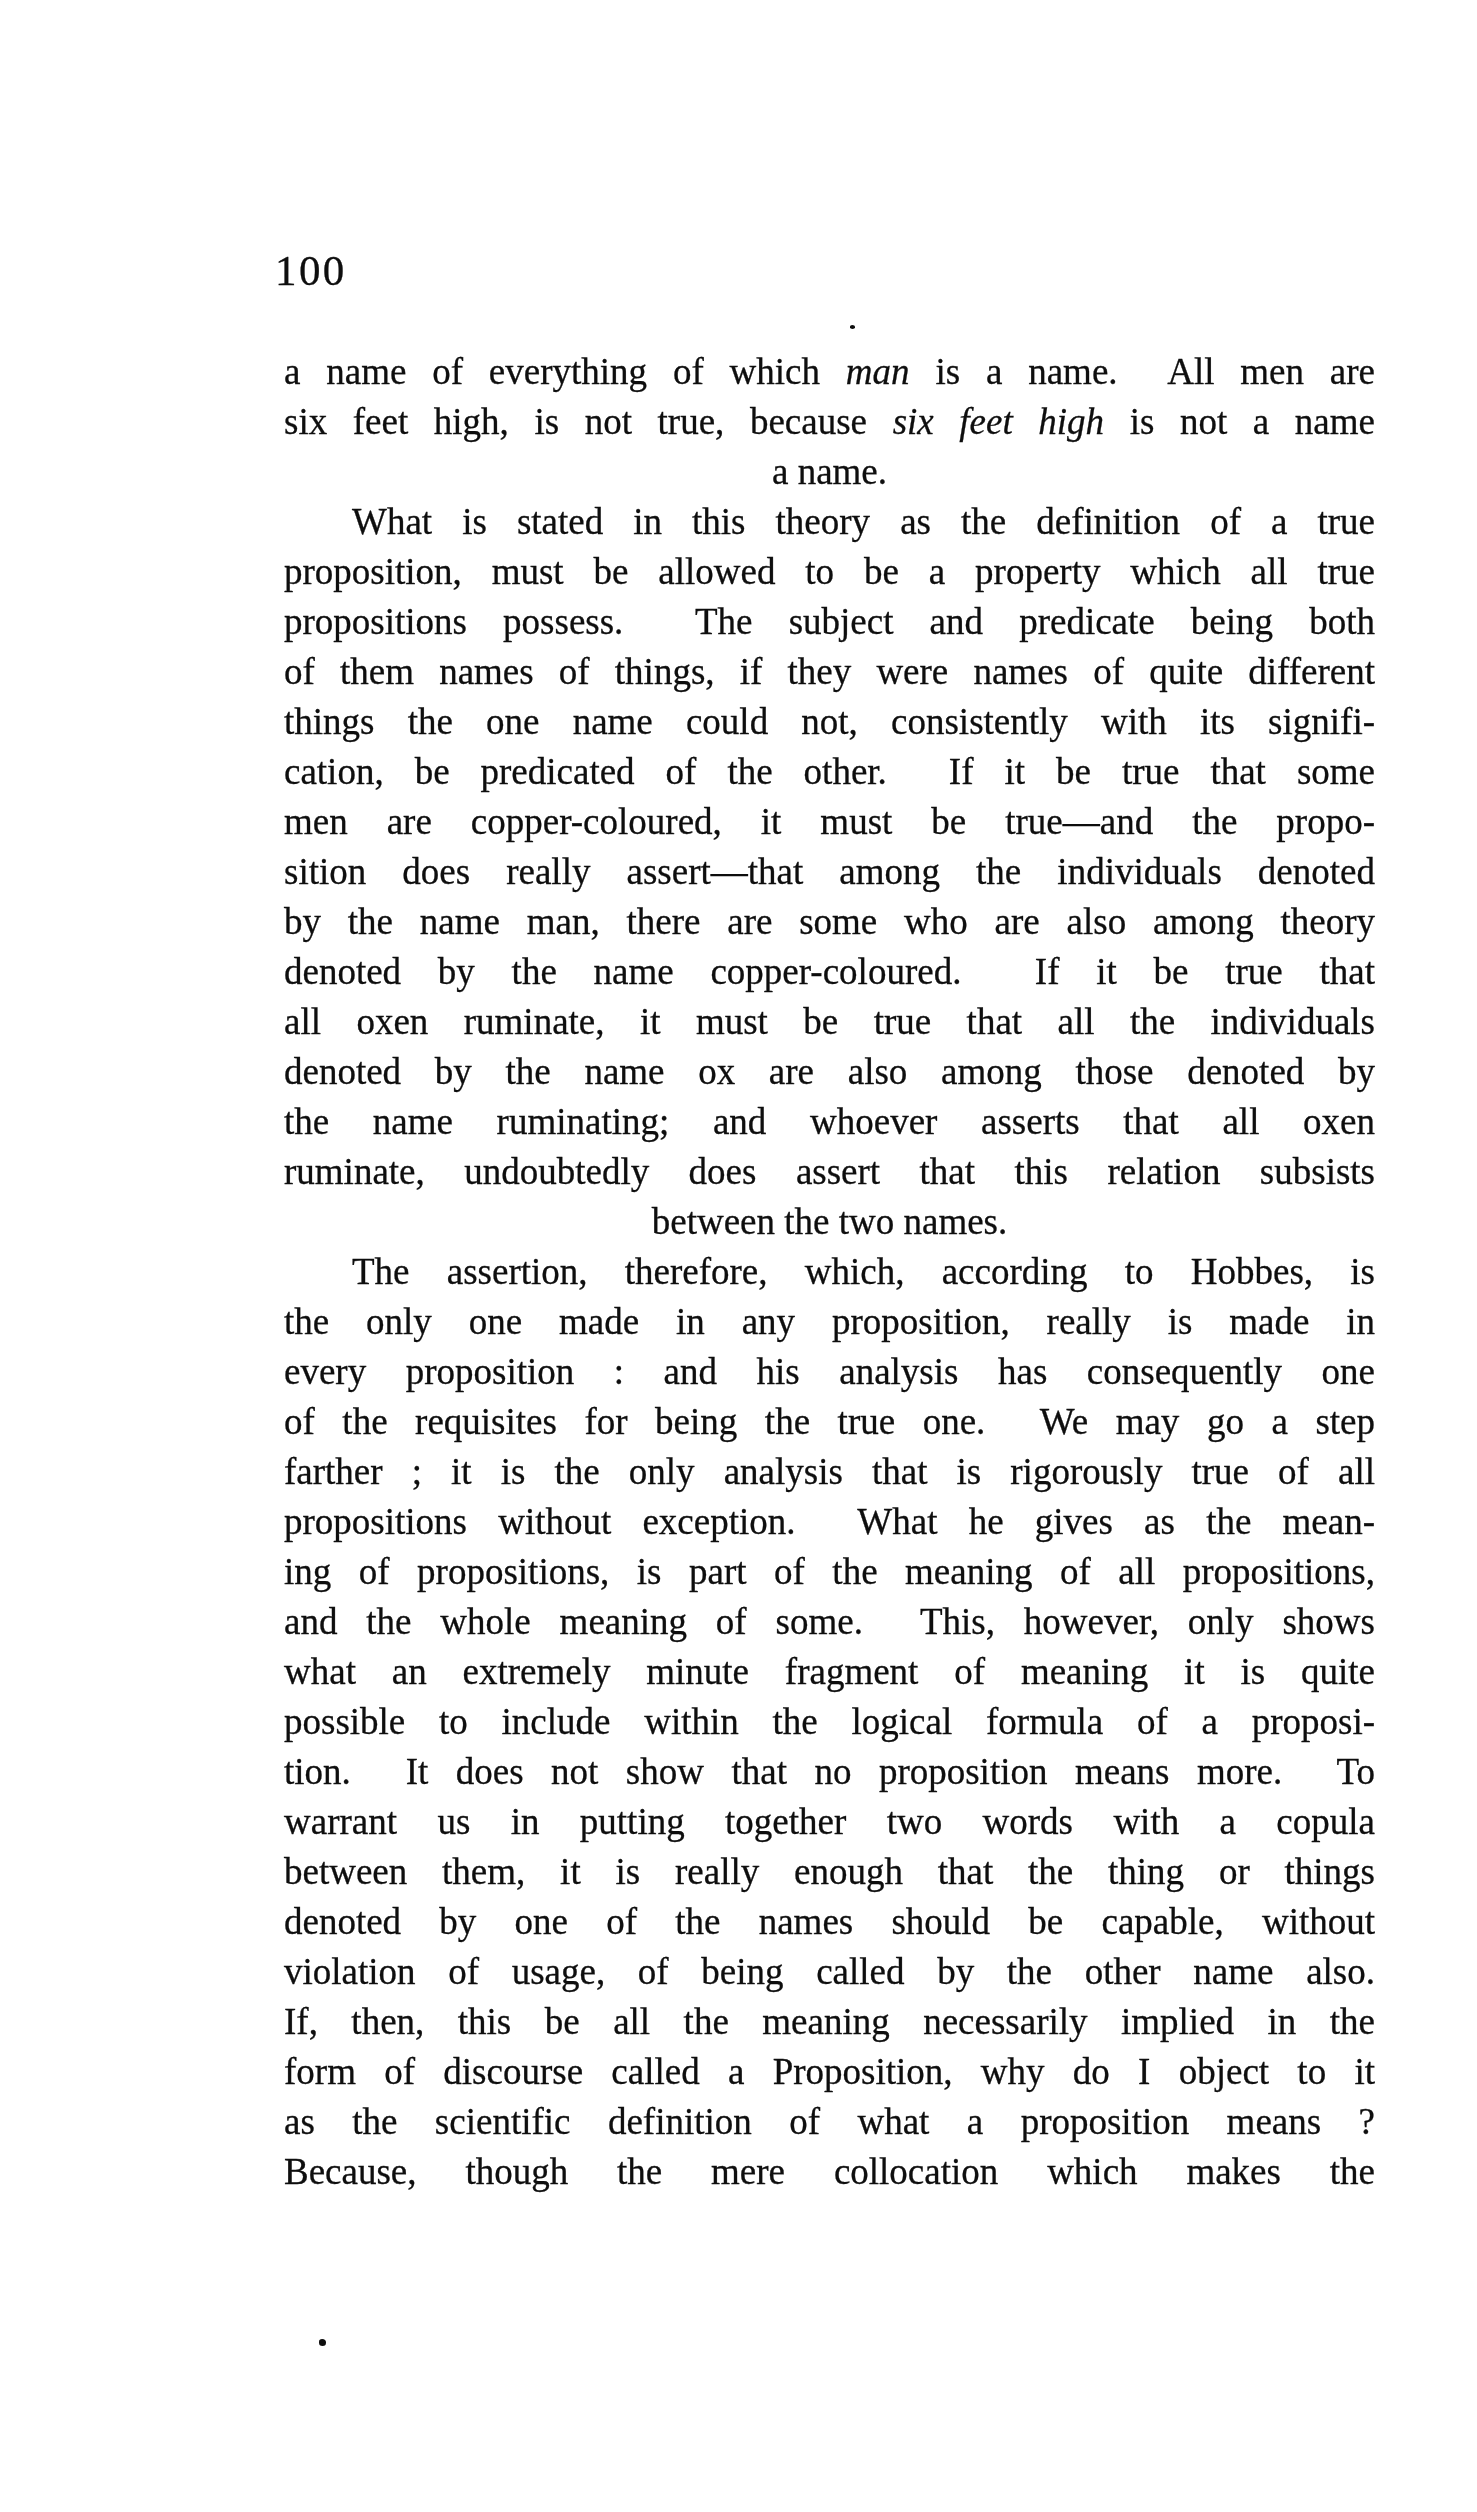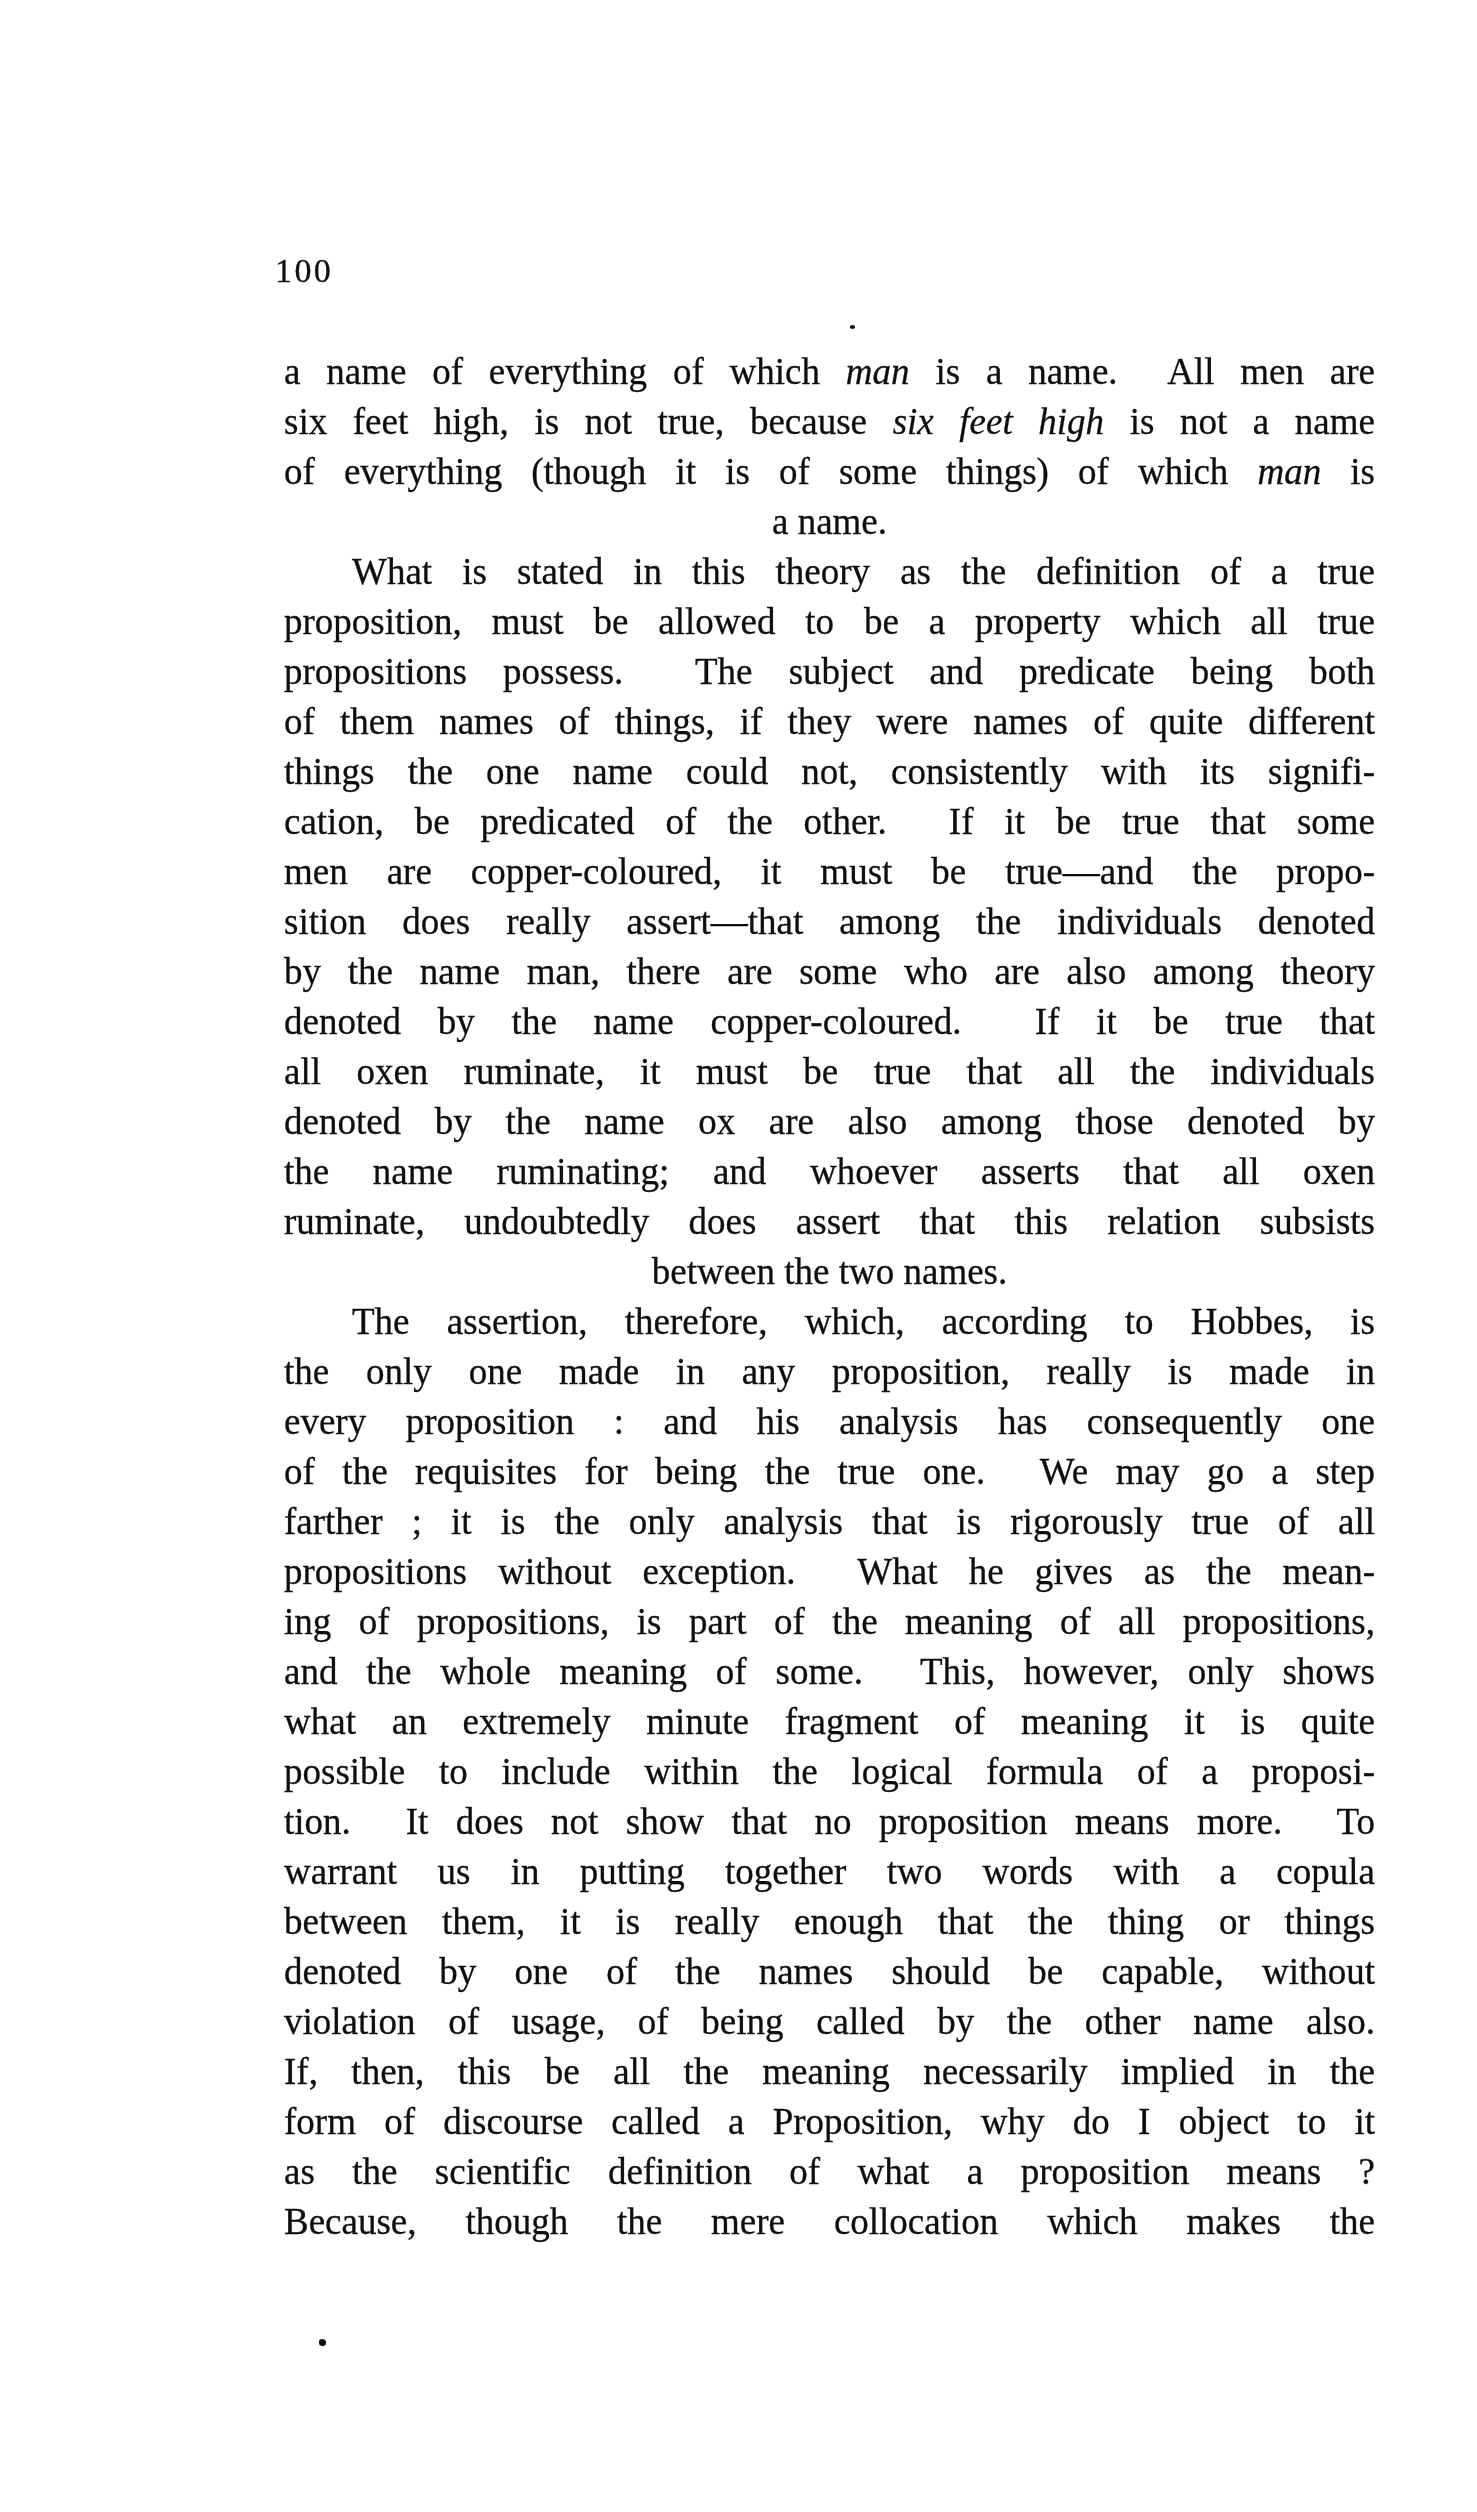--- a/index.html
+++ b/index.html
@@ -16,21 +16,21 @@
     font-family: "Liberation Serif", "DejaVu Serif", serif;
     overflow: hidden;
   }
   .page * {
     -webkit-text-stroke: 0.3px #0e0e0e;
   }
   .page-number {
     position: absolute;
     left: 275px;
     top: 251px;
-    font-size: 34px;
+    font-size: 43px;
     line-height: 39px;
     letter-spacing: 2.4px;
     white-space: nowrap;
   }
   .running-head {
     position: absolute;
     left: 832px;
     top: 257px;
     transform: translateX(-50%);
     font-size: 34px;
@@ -72,21 +72,20 @@
 </head>
 <body>
 
 <div class="page">
   <div class="page-number">100</div>
   <div class="speck speck-a"></div>
   <div class="text-block">
       <div class="para">
         <div class="line just first"><span>a name of everything of which </span><em>man</em><span> is a name.&nbsp; All men are</span></div>
         <div class="line just"><span>six feet high, is not true, because </span><em>six feet high</em><span> is not a name</span></div>
-        <div class="line just"><span>of everything (though it is of some things) of which </span><em>man</em><span> is</span></div>
         <div class="line"><span>a name.</span></div>
       </div>
       <div class="para indent">
         <div class="line just first"><span>What is stated in this theory as the definition of a true</span></div>
         <div class="line just"><span>proposition, must be allowed to be a property which all true</span></div>
         <div class="line just"><span>propositions possess.&nbsp; The subject and predicate being both</span></div>
         <div class="line just"><span>of them names of things, if they were names of quite different</span></div>
         <div class="line just"><span>things the one name could not, consistently with its signifi-</span></div>
         <div class="line just"><span>cation, be predicated of the other.&nbsp; If it be true that some</span></div>
         <div class="line just"><span>men are copper-coloured, it must be true—and the propo-</span></div>

